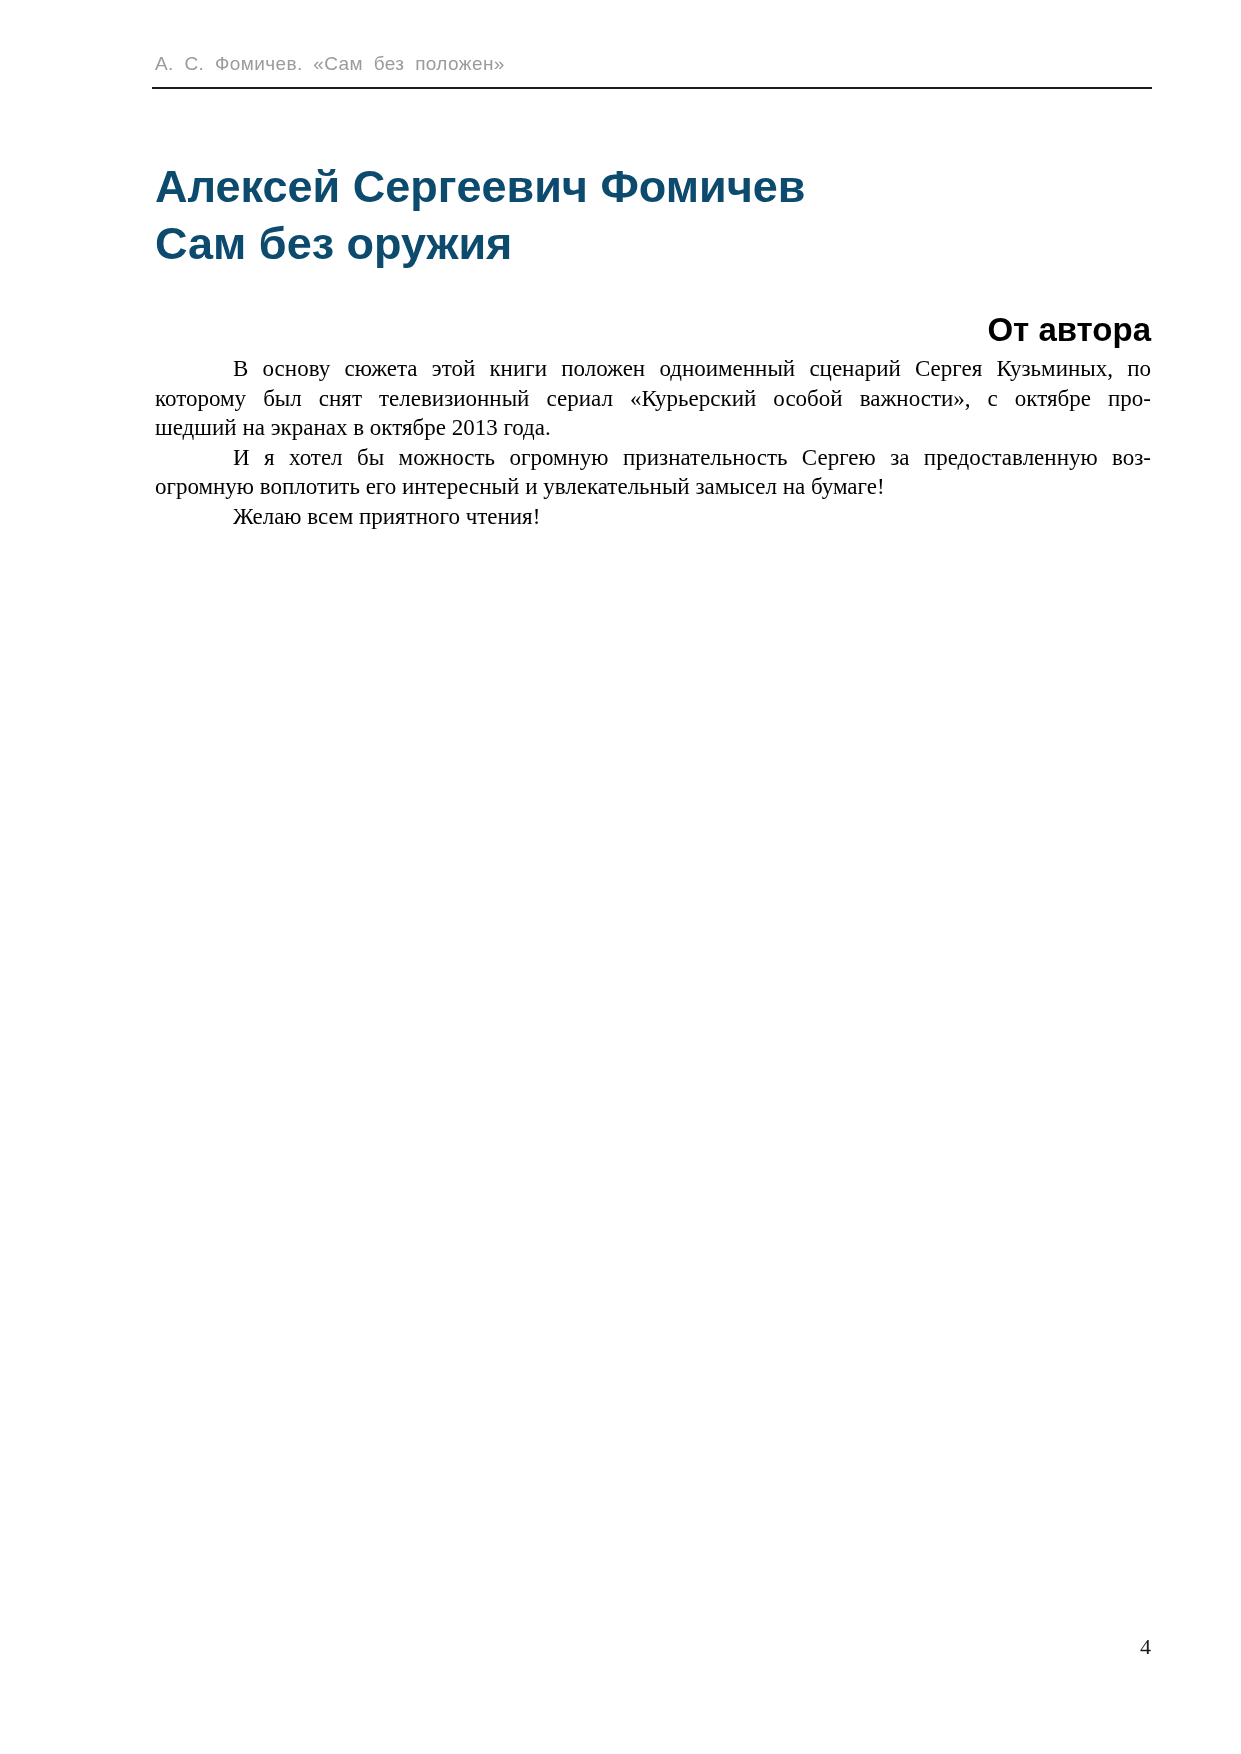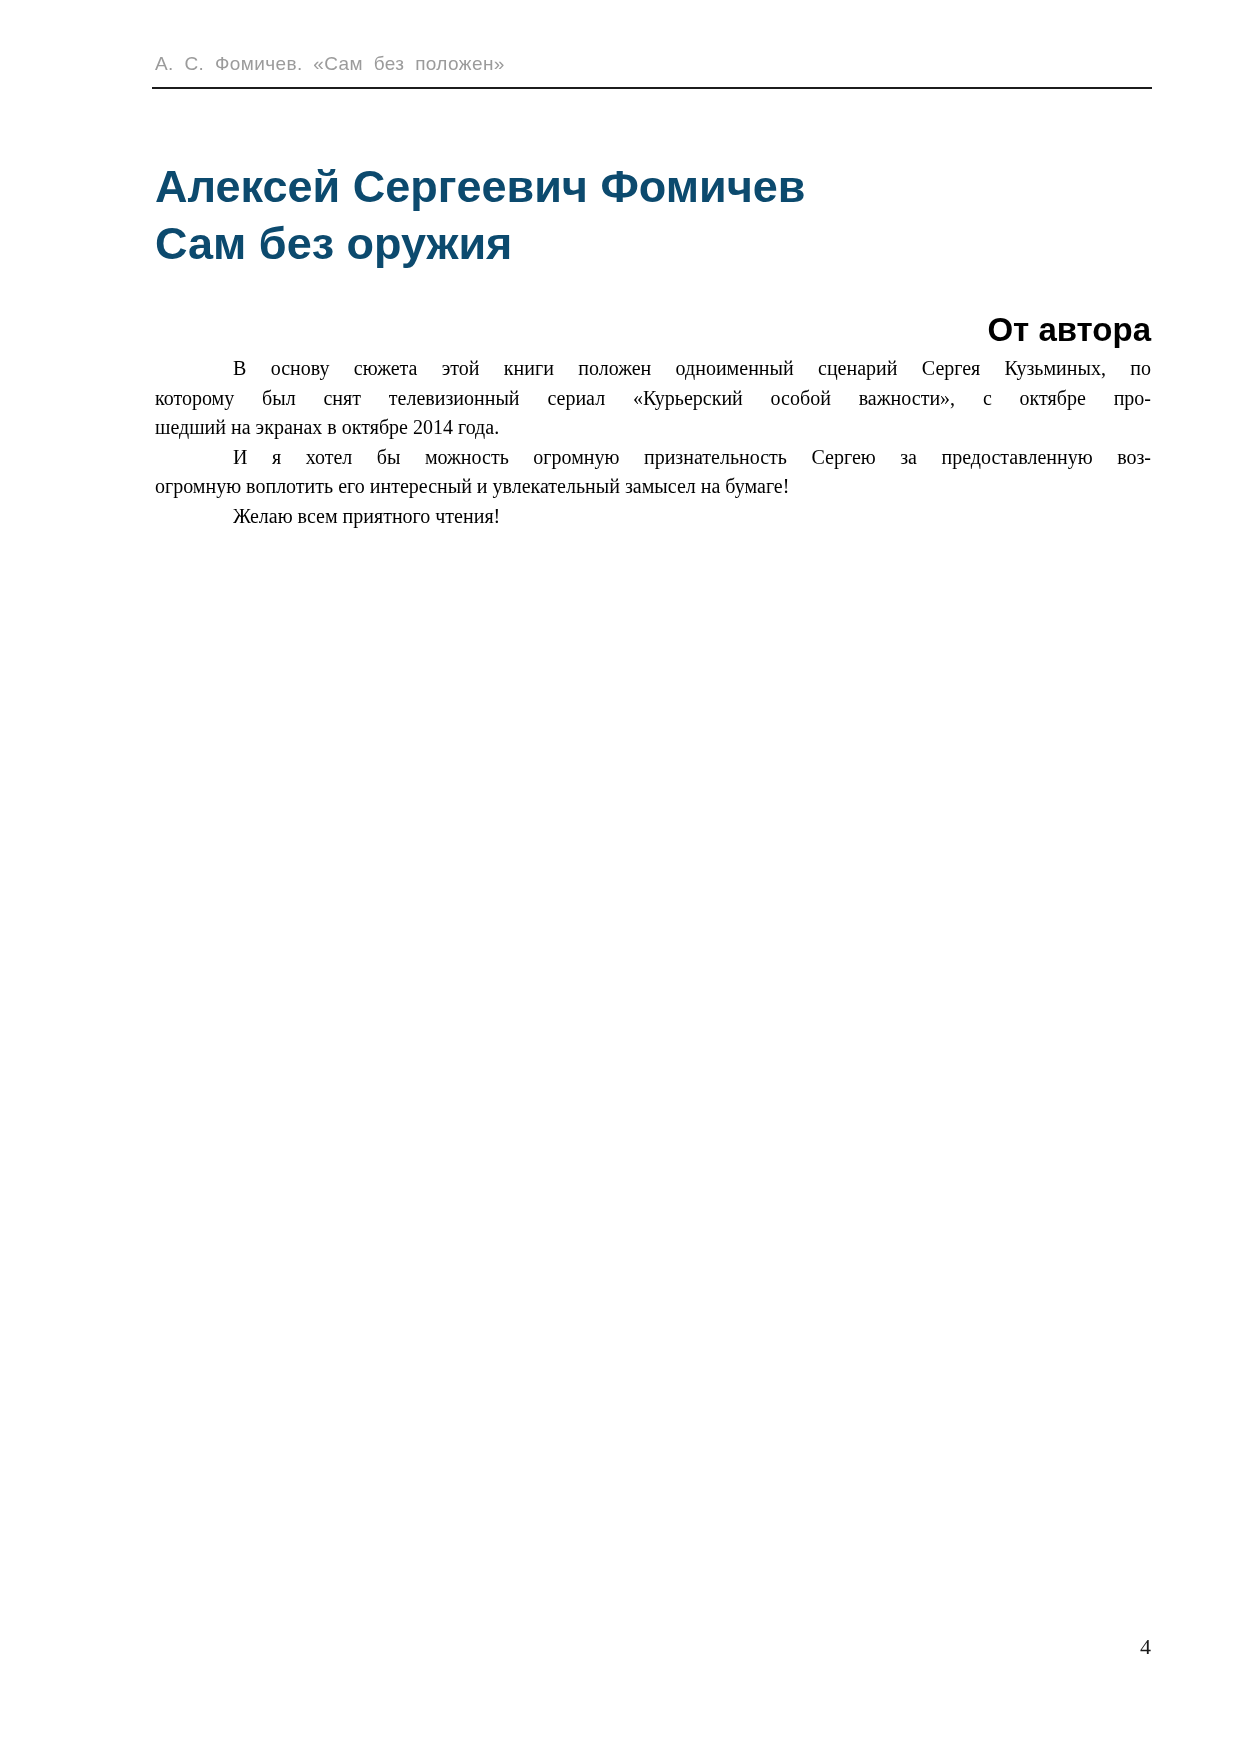--- a/index.html
+++ b/index.html
@@ -59,21 +59,21 @@
     font-size: 33px;
     line-height: 40px;
     color: #000000;
   }
   .body-text {
     position: absolute;
     top: 354px;
     left: 155px;
     width: 996px;
     font-family: "Liberation Serif", serif;
-    font-size: 20px;
+    font-size: 23px;
     line-height: 29.5px;
     color: #000000;
   }
   .para { margin: 0; padding: 0; }
   .line {
     text-align: justify;
     text-align-last: justify;
   }
   .line.last { text-align-last: left; }
   .line.first { text-indent: 78px; }
@@ -101,21 +101,21 @@
     <span>Алексей Сергеевич Фомичев</span><br>
     <span>Сам без оружия</span>
   </h1>
 
   <h2 class="section-heading">От автора</h2>
 
   <div class="body-text">
       <div class="para">
         <div class="line first">В основу сюжета этой книги положен одноименный сценарий Сергея Кузьминых, по</div>
         <div class="line">которому был снят телевизионный сериал «Курьерский особой важности», с октябре про-</div>
-        <div class="line last">шедший на экранах в октябре 2014 года.</div>
+        <div class="line last">шедший на экранах в октябре 2013 года.</div>
       </div>
       <div class="para">
         <div class="line first">И я хотел бы можность огромную признательность Сергею за предоставленную воз-</div>
         <div class="line last">огромную воплотить его интересный и увлекательный замысел на бумаге!</div>
       </div>
       <div class="para">
         <div class="line first last">Желаю всем приятного чтения!</div>
       </div>
     </div>
 

